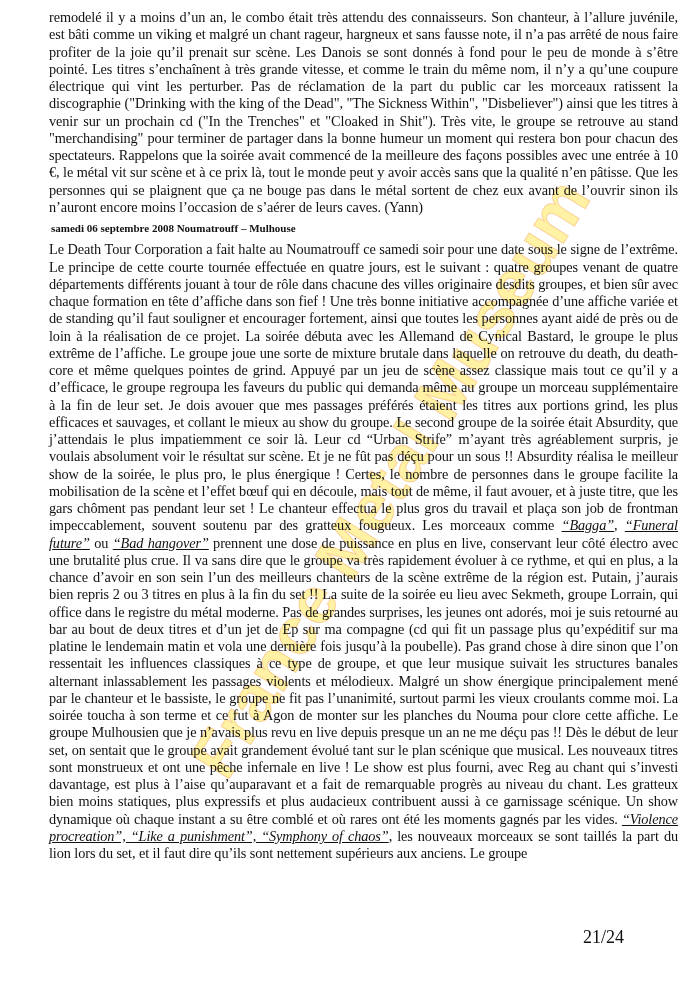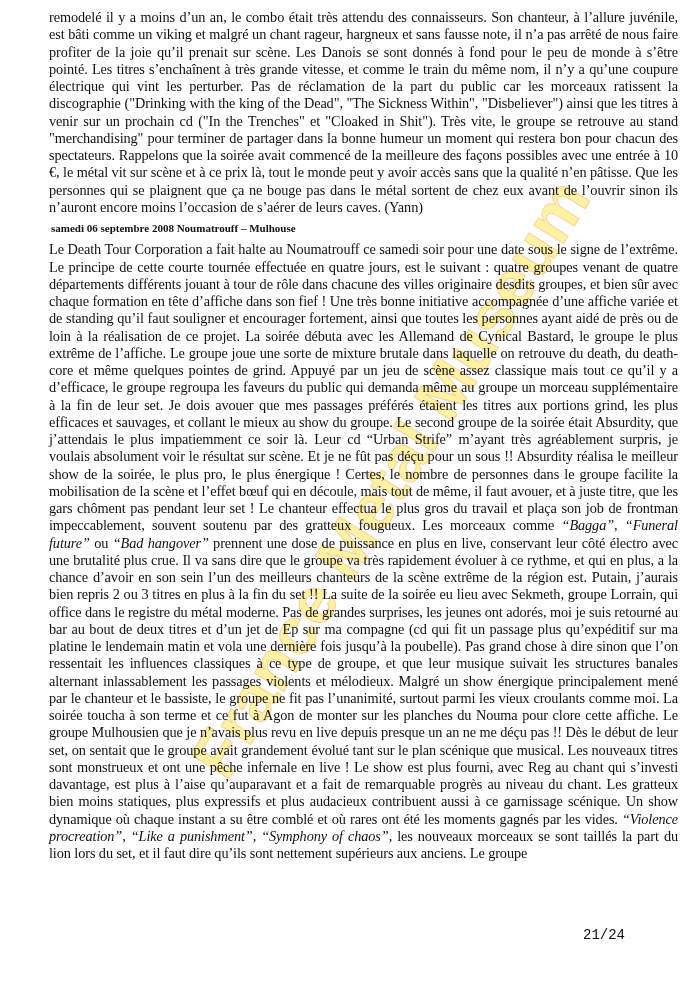--- a/index.html
+++ b/index.html
@@ -11,32 +11,32 @@
   .p {
     font-size: 14.3px; line-height: 17.25px; text-align: justify; margin: 2px;
     letter-spacing: -0.1px;
   }
   .heading {
     font-size: 14.3px; line-height: 17.25px; font-weight: bold; font-style: italic;
     margin: 17.25px 0 0 0;
   }
   .sub { font-size: 11px; line-height: 17.25px; font-weight: bold; margin: 4px; }
   .pagenum {
-    position: absolute; left: 583px; top: 927px; font-size: 14px;
-    font-family: Liberation Mono, monospace;
+    position: absolute; left: 583px; top: 927px; font-size: 18px;
+    font-family: Liberation Serif, serif;
   }
   .watermark {
     position: absolute; left: 10px; top: 440px; width: 760px;
     transform: rotate(-58deg); transform-origin: center;
     font-family: "Liberation Sans", sans-serif; font-weight: bold; font-size: 66px;
     color: rgba(255, 225, 40, 0.42);
     -webkit-text-stroke: 1px rgba(240, 140, 60, 0.35);
     white-space: nowrap; pointer-events: none; text-align: center;
   }
-  i { font-style: italic; }
+  i { font-style: italic; text-decoration: underline; }
 </style>
 </head>
 <body>
 
 <div class="watermark">France Metal Museum</div>
 
 <div class="page">
   <p class="p">remodelé il y a moins d’un an, le combo était très attendu des connaisseurs. Son chanteur, à l’allure juvénile, est bâti comme un viking et malgré un chant rageur, hargneux et sans fausse note, il n’a pas arrêté de nous faire profiter de la joie qu’il prenait sur scène. Les Danois se sont donnés à fond pour le peu de monde à s’être pointé. Les titres s’enchaînent à très grande vitesse, et comme le train du même nom, il n’y a qu’une coupure électrique qui vint les perturber. Pas de réclamation de la part du public car les morceaux ratissent la discographie ("Drinking with the king of the Dead", "The Sickness Within", "Disbeliever") ainsi que les titres à venir sur un prochain cd ("In the Trenches" et "Cloaked in Shit"). Très vite, le groupe se retrouve au stand "merchandising" pour terminer de partager dans la bonne humeur un moment qui restera bon pour chacun des spectateurs. Rappelons que la soirée avait commencé de la meilleure des façons possibles avec une entrée à 10 €, le métal vit sur scène et à ce prix là, tout le monde peut y avoir accès sans que la qualité n’en pâtisse. Que les personnes qui se plaignent que ça ne bouge pas dans le métal sortent de chez eux avant de l’ouvrir sinon ils n’auront encore moins l’occasion de s’aérer de leurs caves. (Yann)</p>
 
   <p class="sub">samedi 06 septembre 2008  Noumatrouff – Mulhouse</p>

